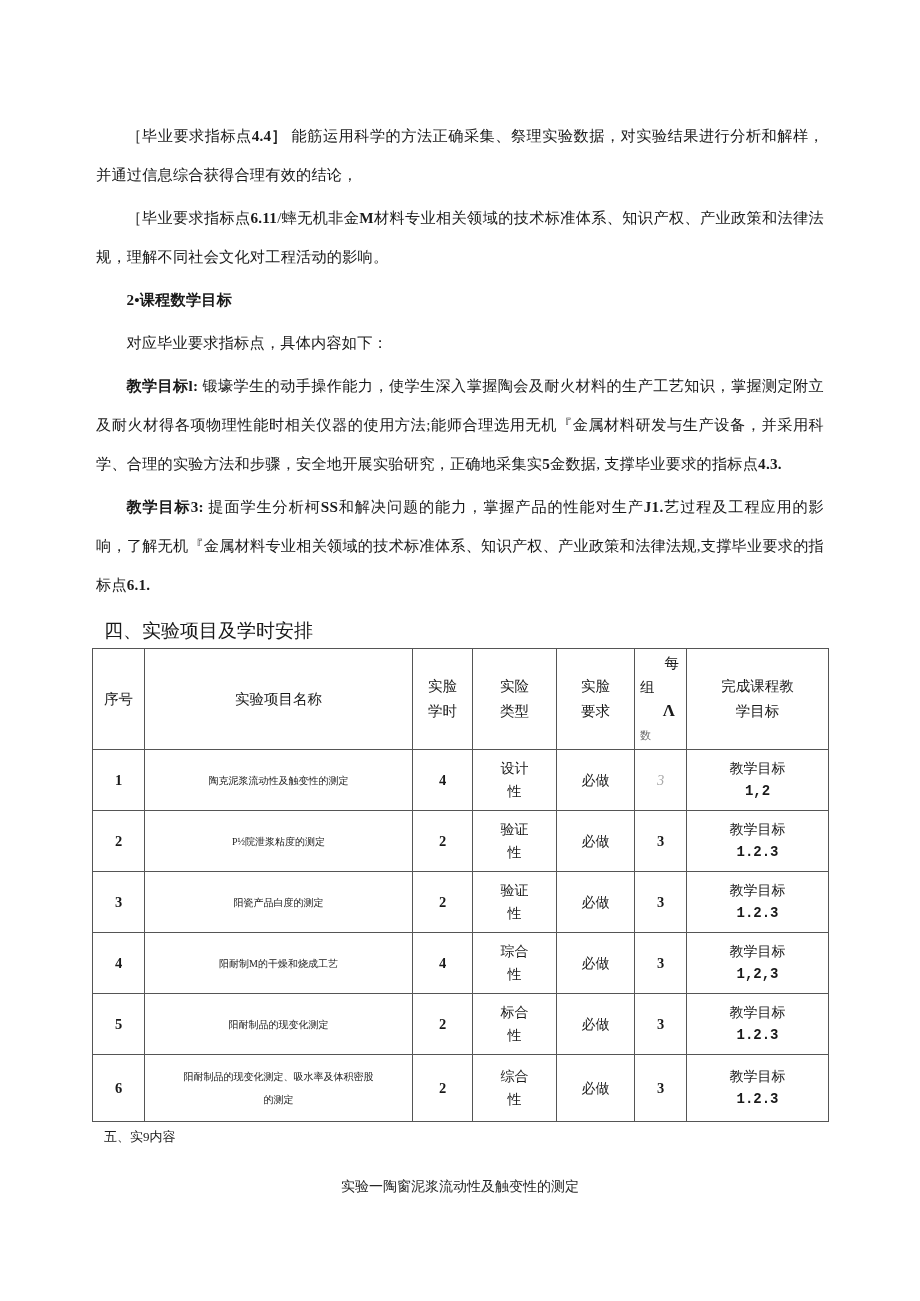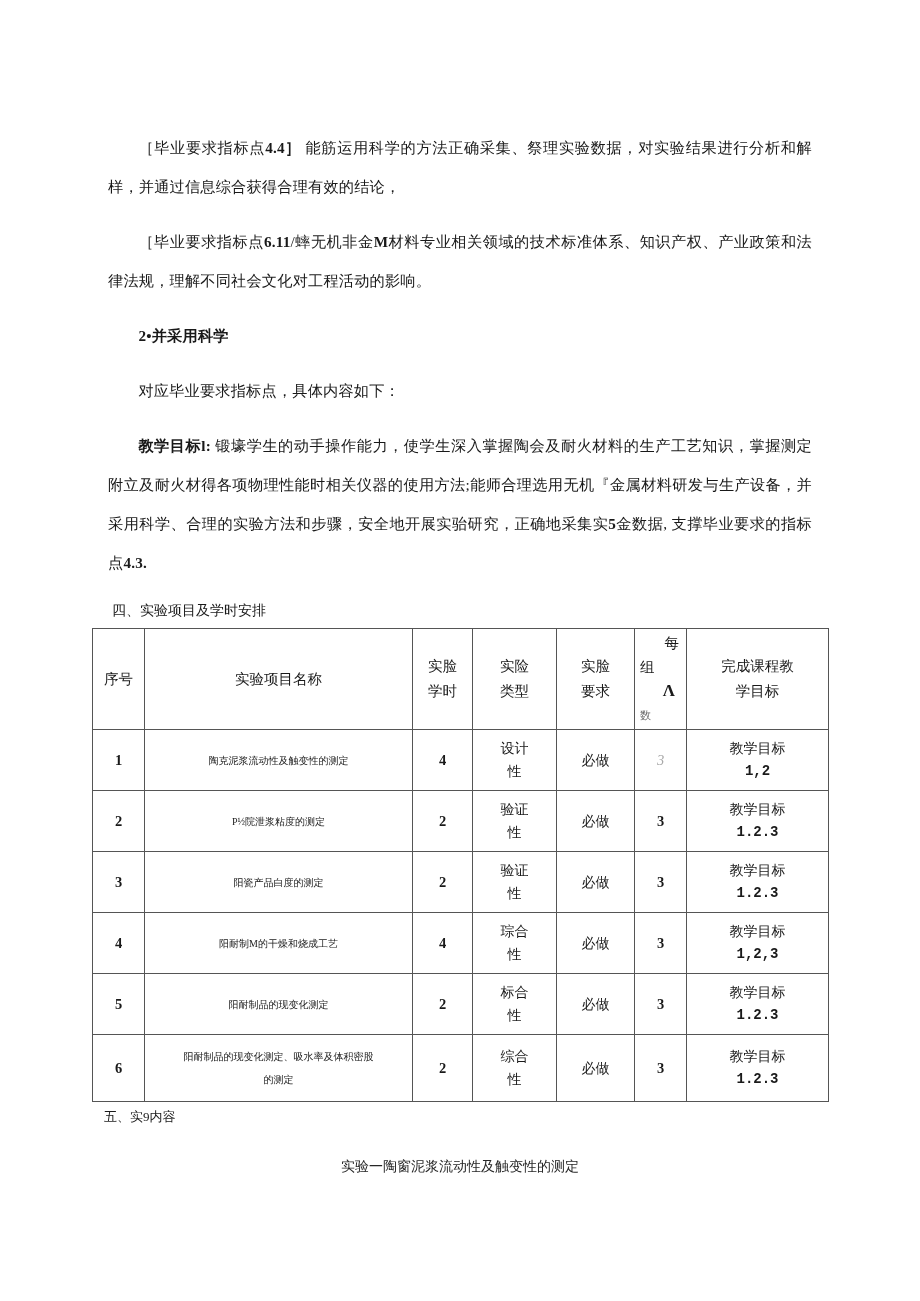--- a/index.html
+++ b/index.html
@@ -28,35 +28,35 @@
     top: 0;
     width: 736px;
   }
 
   
   .para {
     font-size: 15.2px;
     line-height: 39px;
     text-align: justify;
     text-justify: inter-ideograph;
-    margin: 16px;
+    margin: 4px;
     text-indent: 2em;
     letter-spacing: 0.2px;
     color: #191919;
   }
   .para.first {
     padding-top: 112px;
   }
   .b { font-weight: bold; }
 
   
   .sec-head {
-    font-size: 14px;
+    font-size: 19px;
     line-height: 26px;
-    margin: 8px;
+    margin: 0;
     text-indent: 0;
     padding-left: 12px;
     color: #191919;
   }
   .sec-head.spaced-above { margin-top: 14px; }
   .sec-head.spaced-below { margin-bottom: 4px; }
 
   
   .exp-title {
     text-align: center;
@@ -140,23 +140,24 @@
 </style>
 </head>
 <body>
 
 <div class="page">
   <div class="content">
 
     <div id="top-paras">
         <div class="para first"><span>［毕业要求指标点</span><span class="b">4.4］</span><span> 能筋运用科学的方法正确采集、祭理实验数据，对实验结果进行分析和解样，并通过信息综合获得合理有效的结论，</span></div>
         <div class="para"><span>［毕业要求指标点</span><span class="b">6.11</span><span>/蟀无机非金</span><span class="b">M</span><span>材料专业相关领域的技术标准体系、知识产权、产业政策和法律法规，理解不同社会文化对工程活动的影响。</span></div>
-        <div class="para"><span class="b">2</span><span class="b">•</span><span class="b">并采用科学</span></div>
+        <div class="para"><span class="b">2</span><span class="b">•</span><span class="b">课程数学目标</span></div>
         <div class="para"><span>对应毕业要求指标点，具体内容如下：</span></div>
         <div class="para"><span class="b">教学目标</span><span class="b">l:</span><span> 锻壕学生的动手操作能力，使学生深入掌握陶会及耐火材料的生产工艺知识，掌握测定附立及耐火材得各项物理性能时相关仪器的使用方法;能师合理选用无机『金属材料研发与生产设备，并采用科学、合理的实验方法和步骤，安全地开展实骀研究，正确地采集实</span><span class="b">5</span><span>金数据</span><span>, 支撑毕业要求的指标点</span><span class="b">4.3.</span></div>
+        <div class="para"><span class="b">教学目标</span><span class="b">3:</span><span> 提面学生分析柯</span><span class="b">SS</span><span>和解决问题的能力，掌握产品的性能对生产</span><span class="b">J1.</span><span>艺过程及工程应用的影响，了解无机『金属材料专业相关领域的技术标准体系、知识产权、产业政策和法律法规,支撑毕业要求的指标点</span><span class="b">6.1.</span></div>
       </div>
 
     <div class="sec-head spaced-above spaced-below">四、实验项目及学时安排</div>
 
     <table class="exp-table">
       <colgroup>
         <col class="c-no">
           <col class="c-name">
           <col class="c-hours">
         <col class="c-type">

